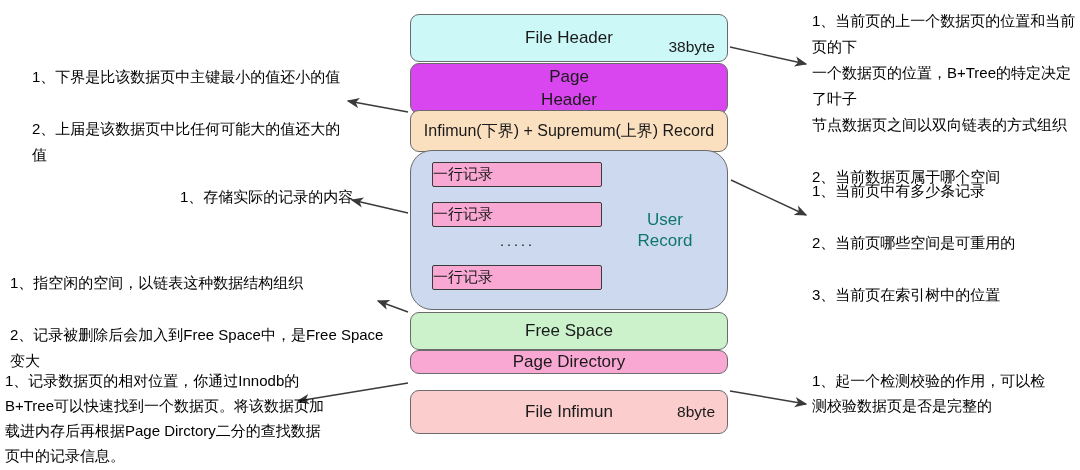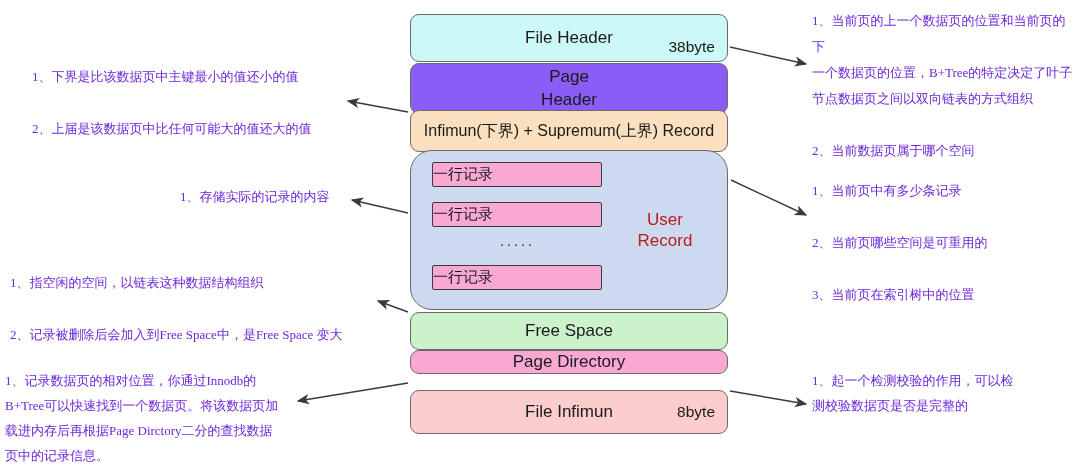--- a/index.html
+++ b/index.html
@@ -58,33 +58,33 @@
     position: absolute;
     font-size: 15px;
     letter-spacing: 2px;
     color: #1a1a1a;
     text-align: center;
   }
   .ur-label {
     position: absolute;
     font-size: 17px;
     line-height: 1.25;
-    color: #b91c1c;
+    color: #0f766e;
     text-align: center;
     white-space: pre-line;
   }
 
   
   .note {
     position: absolute;
-    font-size: 13px;
+    font-size: 15px;
     line-height: 26px;
-    color: #6d28d9;
+    color: #000000;
     white-space: pre-line;
-    font-family: Liberation Serif, serif;
+    font-family: Liberation Sans, sans-serif;
   }
 
   
   #wires {
     position: absolute;
     left: 0; top: 0;
     width: 1080px;
     height: 470px;
     pointer-events: none;
   }
@@ -107,21 +107,21 @@
 </head>
 <body>
 
 <div id="canvas">
 
   <div class="blk" id="blk-file-header" style="left:410px; top:14px; width:318px; height:48px; background:#ccf8f8;text-align:center;">
     <span>File Header</span>
     <span class="byte-tag">38byte</span>
   </div>
 
-  <div class="blk two-line" id="blk-page-header" style="left:410px; top:63px; width:318px; height:51px; background:#8b5cf6;">
+  <div class="blk two-line" id="blk-page-header" style="left:410px; top:63px; width:318px; height:51px; background:#d946ef;">
     <span>Page
 Header</span>
   </div>
 
   <div class="blk" id="blk-infimum" style="left:410px; top:110px; width:318px; height:42px; background:#fbe0c0; font-size:16px;">
     <span>Infimun(下界) + Supremum(上界) Record</span>
   </div>
 
   <div class="blk" id="blk-user-record" style="left:410px; top:150px; width:318px; height:160px; background:#ccd9ef; border-radius:22px;">
 

